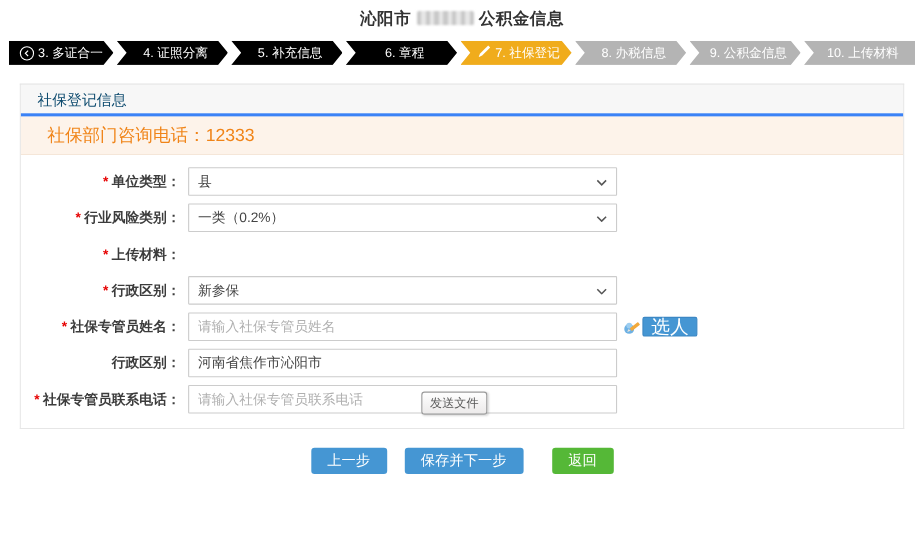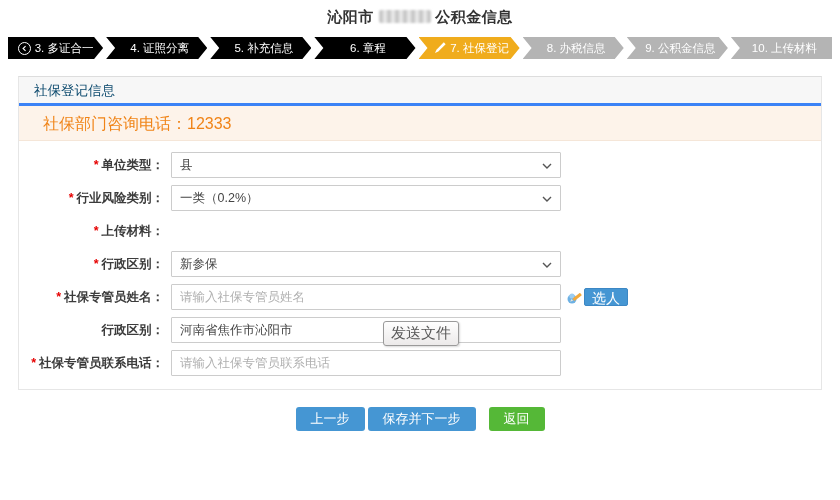--- a/index.html
+++ b/index.html
@@ -72,35 +72,35 @@
   .tselect { justify-content:space-between; cursor:pointer; }
   .sel-caret { flex:none; margin-left:6px; }
   .picker-icon {
     position:absolute; right:4px; top:4px; width:18px; height:18px; cursor:pointer;
     display:flex; align-items:center; justify-content:center;
   }
   .pick-person-btn {
     display:inline-flex; align-items:center; margin-left:5px; cursor:pointer; flex:none;
   }
   .pick-person-btn .btn-part {
-    background:#4596d3; color:#fff; font-size:14px; height:18px; line-height:18px;
+    background:#4596d3; color:#fff; font-size:17px; height:18px; line-height:18px;
     padding:0 7px; border-radius:2px; border:1px solid #3c87c4;
   }
   .pick-person-btn .icon-part { margin-right:2px; display:inline-flex; }
 
   
   .tooltip {
-    position:absolute; left:383px; top:321px; z-index:5;
+    position:absolute; left:383px; top:356px; z-index:5;
     background:linear-gradient(#fefefe,#eceaea); border:1px solid #9a9a9a; border-radius:3px;
-    font-size:15px; color:#575757; padding:2px 7px; box-shadow:1px 1px 2px rgba(0,0,0,.15);
+    font-size:11px; color:#575757; padding:2px 7px; box-shadow:1px 1px 2px rgba(0,0,0,.15);
     white-space:nowrap;
   }
 
   
-  .footer { display:flex; justify-content:center; gap:3px; margin-top:17px; }
+  .footer { display:flex; justify-content:center; gap:16px; margin-top:17px; }
   .btn {
     border:none; color:#fff; font-size:13px; height:24px; padding:0 15px; border-radius:3px;
     cursor:pointer; font-family:"Liberation Sans","DejaVu Sans",sans-serif;
   }
   .btn-blue  { background:#4596d3; }
   .btn-green { background:#55b837;margin-left:10px; }
 </style>
 </head>
 <body>
 

